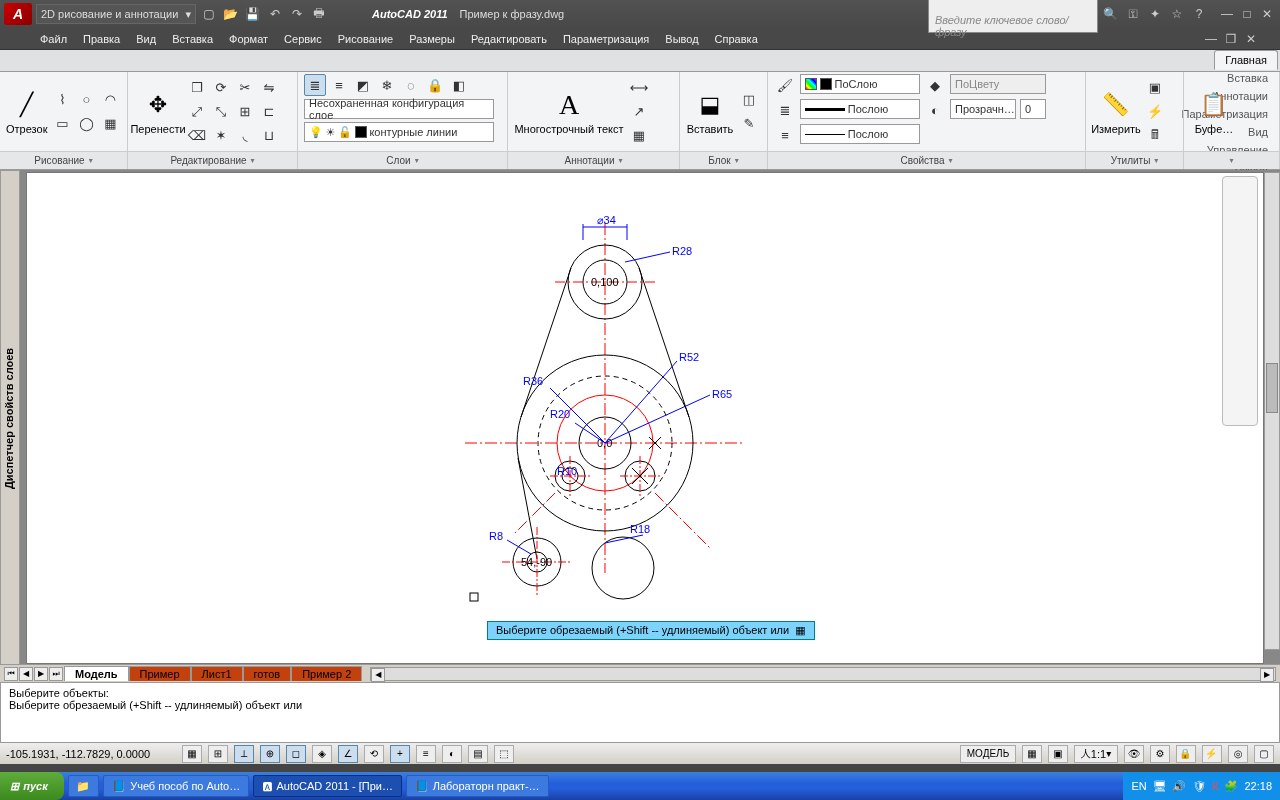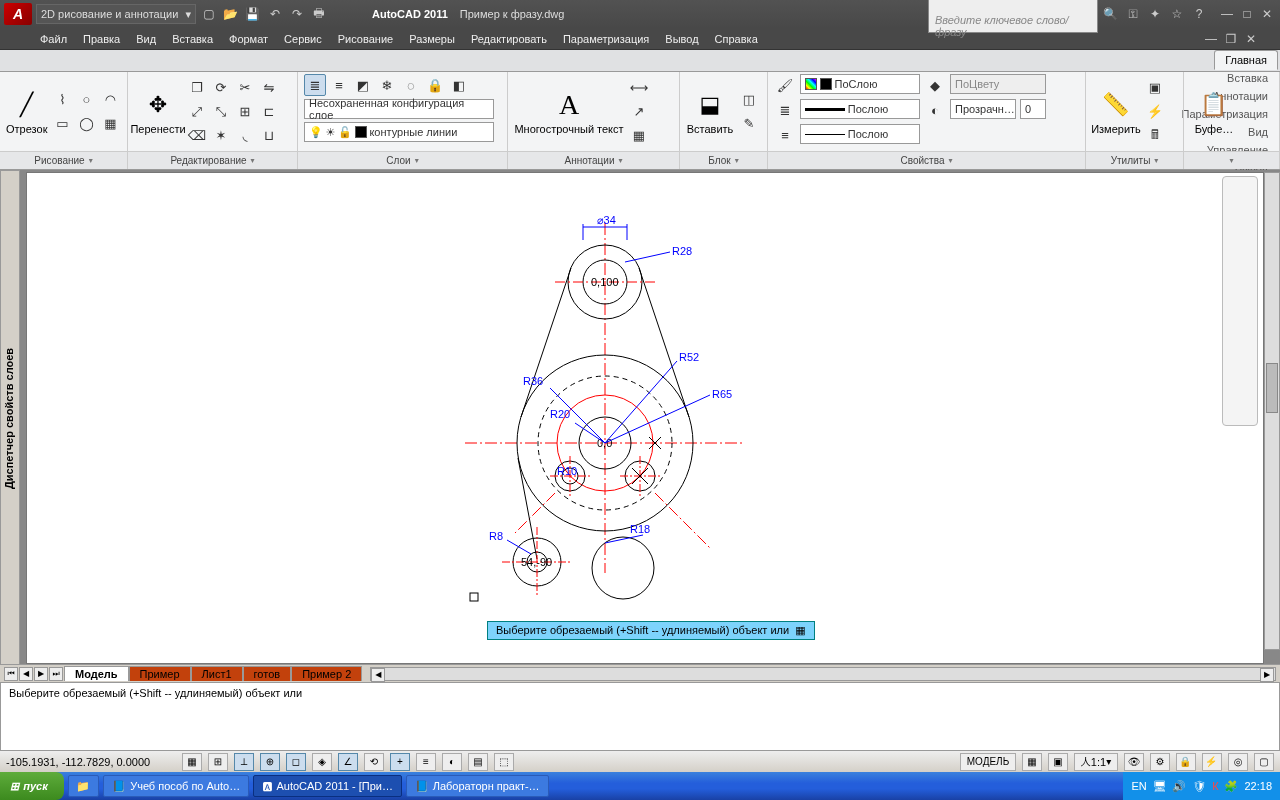--- a/index.html
+++ b/index.html
@@ -1,21 +1,21 @@
 <!DOCTYPE html>
 <html><head>
 <meta charset="utf-8">
 <style>
 * { margin:0; padding:0; box-sizing:border-box; font-family:Tahoma,Arial,sans-serif; font-size:11px; }
 body { width:1280px; height:800px; background:#444; overflow:hidden; position:relative; }
 .titlebar { height:28px; background:linear-gradient(#525252,#484848); display:flex; align-items:center; padding:0 4px; color:#ccc; gap:4px; }
 .app-logo { width:28px; height:22px; background:linear-gradient(135deg,#c00,#800); color:#fff; display:flex; align-items:center; justify-content:center; font-size:14px; font-weight:bold; font-style:italic; border-radius:2px; }
 .ws-select { background:#555; color:#ddd; border:1px solid #666; height:20px; padding:0 4px; width:160px; display:flex; align-items:center; justify-content:space-between; }
 .tb-icon { width:18px; height:18px; display:inline-flex; align-items:center; justify-content:center; color:#ccc; font-size:12px; cursor:pointer; }
-.title-text { margin-left:40px; color:#fff; font-weight:bold; }
+.title-text { margin-left:40px; color:#fff; font-weight:bold;font-style:italic; }
 .title-file { color:#ddd; margin-left:8px; }
 .search-box { margin-left:auto; background:#eee; color:#888; font-style:italic; height:37px; padding:18px 6px; width:170px; border:1px solid #888; display:flex; }
 .win-controls { margin-left:6px; display:flex; gap:2px; }
 .menubar { height:22px; background:#484848; display:flex; align-items:center; padding:0 20px 0 40px; gap:16px; color:#eee; border-bottom:1px solid #333;}
 .menubar span { cursor:pointer; }
 .doc-controls { margin-left:auto; display:flex; gap:2px; color:#ccc; }
 .ribbon-tabs { height:22px; background:#e0e1e3; display:flex; align-items:flex-end; padding:0 2px; border-bottom:1px solid #999;flex-direction:column; }
 .rtab { padding:3px 10px; color:#555; cursor:pointer; }
 .rtab.active { background:#f3f4f5; border:1px solid #999; border-bottom:1px solid #f3f4f5; border-radius:3px 3px 0 0; margin-bottom:-1px; color:#000; }
 .ribbon { height:98px; background:#f3f4f5; display:flex; border-bottom:1px solid #999; }
@@ -36,21 +36,21 @@
 .vscroll { position:absolute; right:0; top:172px; bottom:150px; width:16px; background:#ddd; border:1px solid #999; }
 .vscroll .thumb { position:absolute; top:40%; left:1px; right:1px; height:50px; background:#bbb; border:1px solid #888; }
 .viewcube { position:absolute; right:22px; top:176px; width:36px; height:250px; background:rgba(240,240,240,.7); border:1px solid #bbb; border-radius:4px; }
 .hint-bar { position:absolute; background:#7dd3fc; color:#000; padding:2px 8px; font-size:11px; border:1px solid #008080; }
 .model-tabs { position:absolute; left:0; right:0; bottom:118px; height:18px; background:#d4d0c8; display:flex; align-items:center; padding:0 4px; gap:0; font-size:10px; border-top:1px solid #999;}
 .mtab { padding:1px 10px; background:#c2410c; border:1px solid #999; border-bottom:none; cursor:pointer; }
 .mtab.active { background:#fff; font-weight:bold; }
 .nav-btn { width:14px; height:14px; border:1px solid #999; background:#eee; display:flex; align-items:center; justify-content:center; font-size:8px; margin-right:1px; cursor:pointer;}
 .hscroll { flex:1; height:14px; background:#ddd; margin-left:8px; position:relative; border:1px solid #999;}
 .cmdline { position:absolute; left:0; right:0; bottom:48px; height:70px; background:#fff; border:1px solid #999; font-family:"Courier New",monospace; font-size:12px; padding:4px 8px; color:#000; overflow:hidden; }
-.statusbar { position:absolute; left:0; right:0; bottom:28px; height:22px; background:linear-gradient(#eee,#d4d0c8); display:flex; align-items:center; padding:0 6px; gap:6px; border-top:1px solid #999; font-size:11px;}
+.statusbar { position:absolute; left:0; right:0; bottom:36px; height:22px; background:linear-gradient(#eee,#d4d0c8); display:flex; align-items:center; padding:0 6px; gap:6px; border-top:1px solid #999; font-size:11px;}
 .coords { width:170px; }
 .sb-ic { width:20px; height:18px; border:1px solid #aaa; background:#eee; display:flex; align-items:center; justify-content:center; font-size:10px; cursor:pointer; }
 .sb-ic.active{ background:#cde; border-color:#58a; }
 .taskbar { position:absolute; left:0; right:0; bottom:0; height:28px; background:linear-gradient(#3a81dd,#245edb 40%,#245edb 60%,#1941a5); display:flex; align-items:center; color:#fff; }
 .start { height:28px; padding:0 16px 0 10px; background:linear-gradient(#5eac3b,#3c8a1e); font-weight:bold; font-style:italic; display:flex; align-items:center; gap:4px; border-radius:0 8px 8px 0; }
 .task-btn { height:22px; margin-left:4px; padding:0 8px; background:#3c7ae0; border:1px solid #2a5bb8; border-radius:2px; display:flex; align-items:center; gap:4px; font-size:11px; max-width:160px; overflow:hidden; white-space:nowrap; }
 .task-btn.active { background:#1d4fb0; border-color:#0a2f80; }
 .tray { margin-left:auto; height:28px; background:#1290e9; padding:0 8px; display:flex; align-items:center; gap:6px; }
 .layer-swatch{width:12px;height:12px;border:1px solid #555;}
 </style>
@@ -367,20 +367,21 @@
   <div class="mtab">Лист1</div>
   <div class="mtab">готов</div>
   <div class="mtab">Пример 2</div>
   <div class="hscroll">
       <span class="nav-btn" style="position:absolute;left:0">◀</span>
       <span class="nav-btn" style="position:absolute;right:0">▶</span>
     </div>
 </div>
 
 <div class="cmdline">
+  <div>Выберите объекты:</div>
   <div>Выберите обрезаемый (+Shift -- удлиняемый) объект или</div>
   <br>
 </div>
 
 <div class="statusbar">
   <div class="coords">-105.1931, -112.7829, 0.0000</div>
   <span class="sb-ic">▦</span>
   <span class="sb-ic">⊞</span>
   <span class="sb-ic active">⟂</span>
   <span class="sb-ic active">⊕</span>

